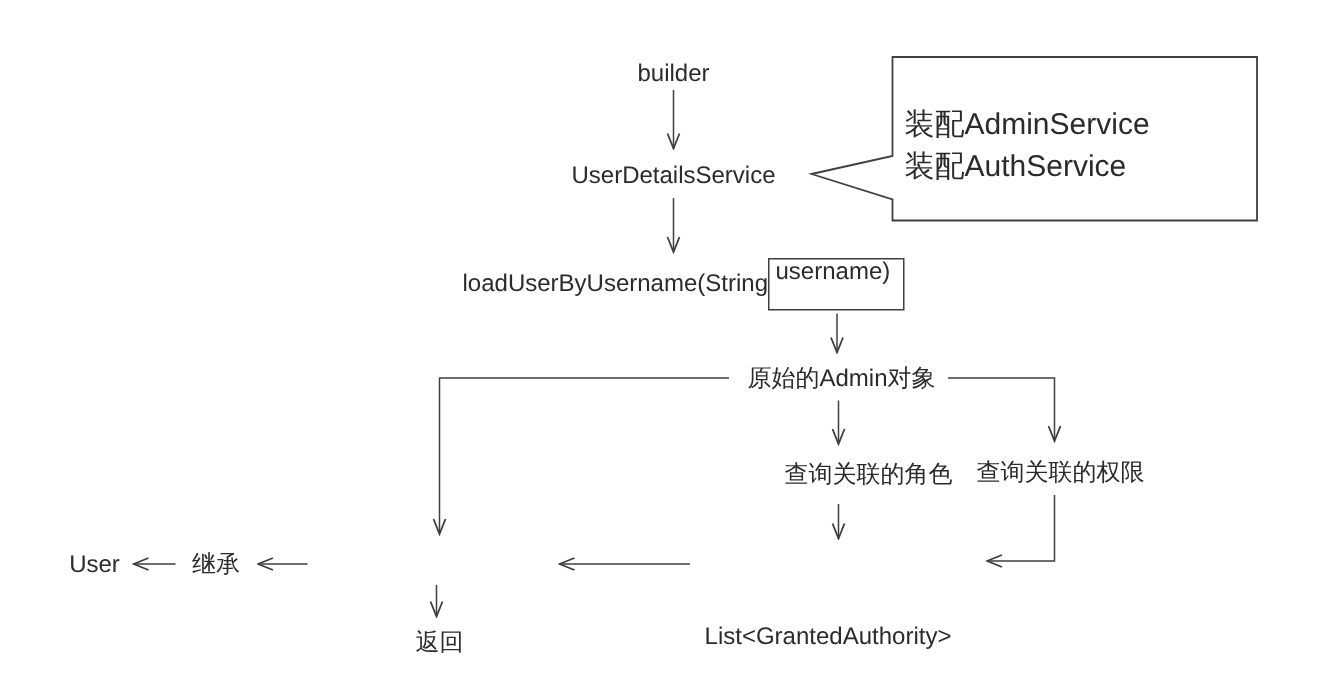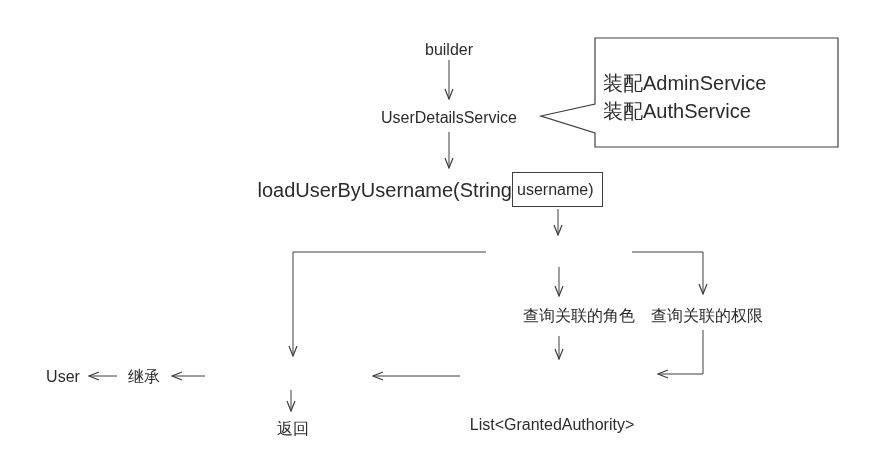--- a/index.html
+++ b/index.html
@@ -21,35 +21,34 @@
     position: absolute;
     font-size: 16px;
     line-height: 20px;
     white-space: nowrap;
     transform: translateX(-50%);
   }
   .prefix-label {
     position: absolute;
     top: 180px;
     right: 371px; 
-    font-size: 20px;
+    font-size: 16px;
     line-height: 20px;
     white-space: nowrap;
     margin-left: 27px;
   }
   .username-box {
     position: absolute;
     left: 512px;
     top: 172px;
     width: 91px;
     height: 35px;
     border: 1px solid #3f3f3f;
     box-sizing: border-box;
     display: flex;
-    align-items: center;
     padding-left: 4px;
     font-size: 16px;
     white-space: nowrap;
   }
   .callout-text {
     position: absolute;
     left: 603px;
     top: 45px;
     font-size: 20px;
     line-height: 28px;
@@ -90,20 +89,21 @@
   <div class="label" style="left:449px; top:40px;">builder</div>
 
   <div class="label" style="left:449px; top:108px;">UserDetailsService</div>
 
   <div class="prefix-label">loadUserByUsername(String</div>
 
   <div class="username-box">
     <span>username)</span>
   </div>
 
+  <div class="label" style="left:561px; top:243px;">原始的Admin对象</div>
 
   <div class="label" style="left:579px; top:307px;font-family:Liberation Mono, monospace;">查询关联的角色</div>
 
   <div class="label" style="left:707px; top:306px;">查询关联的权限</div>
 
   <div class="label" style="left:552px; top:367px;margin-top:48px;">List&lt;GrantedAuthority&gt;</div>
 
 
   <div class="label" style="left:144px; top:367px;text-align:center;">继承</div>
 

